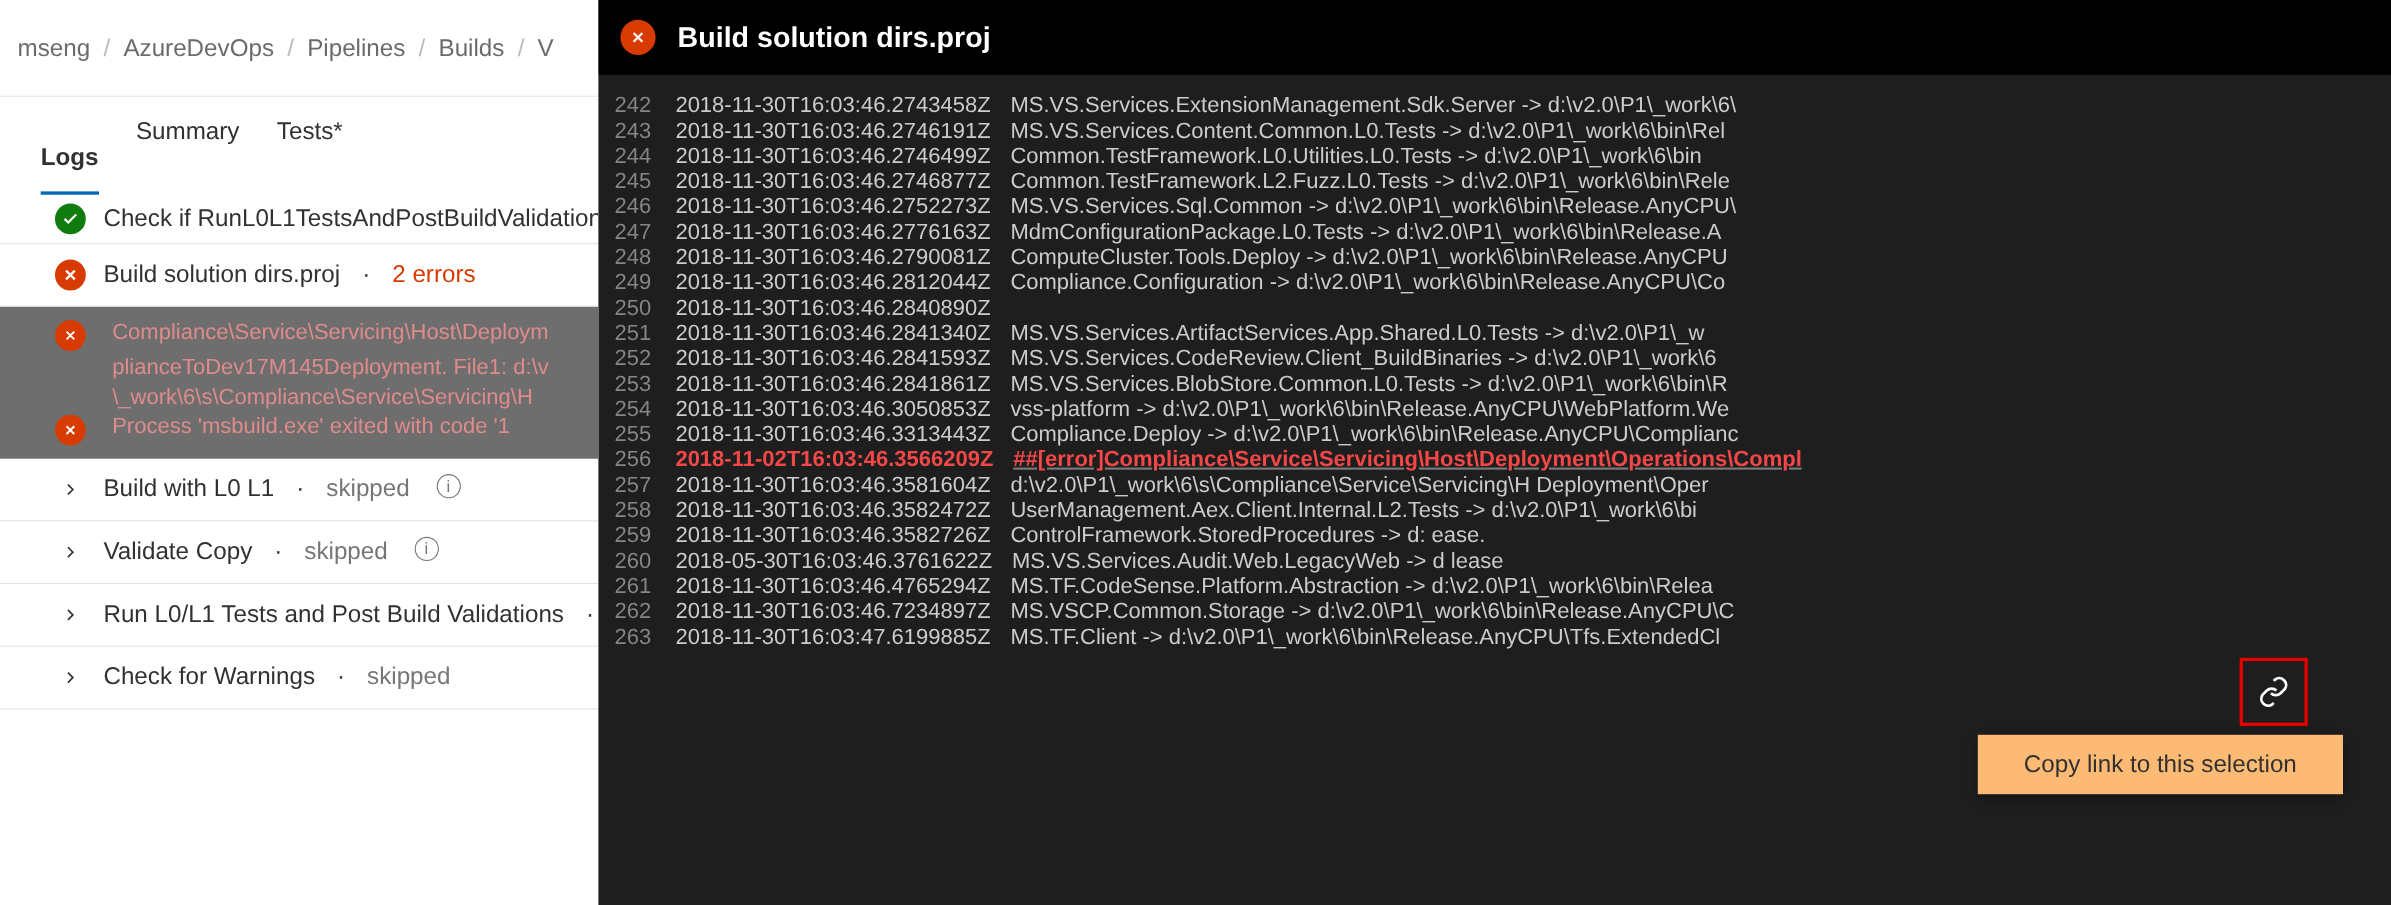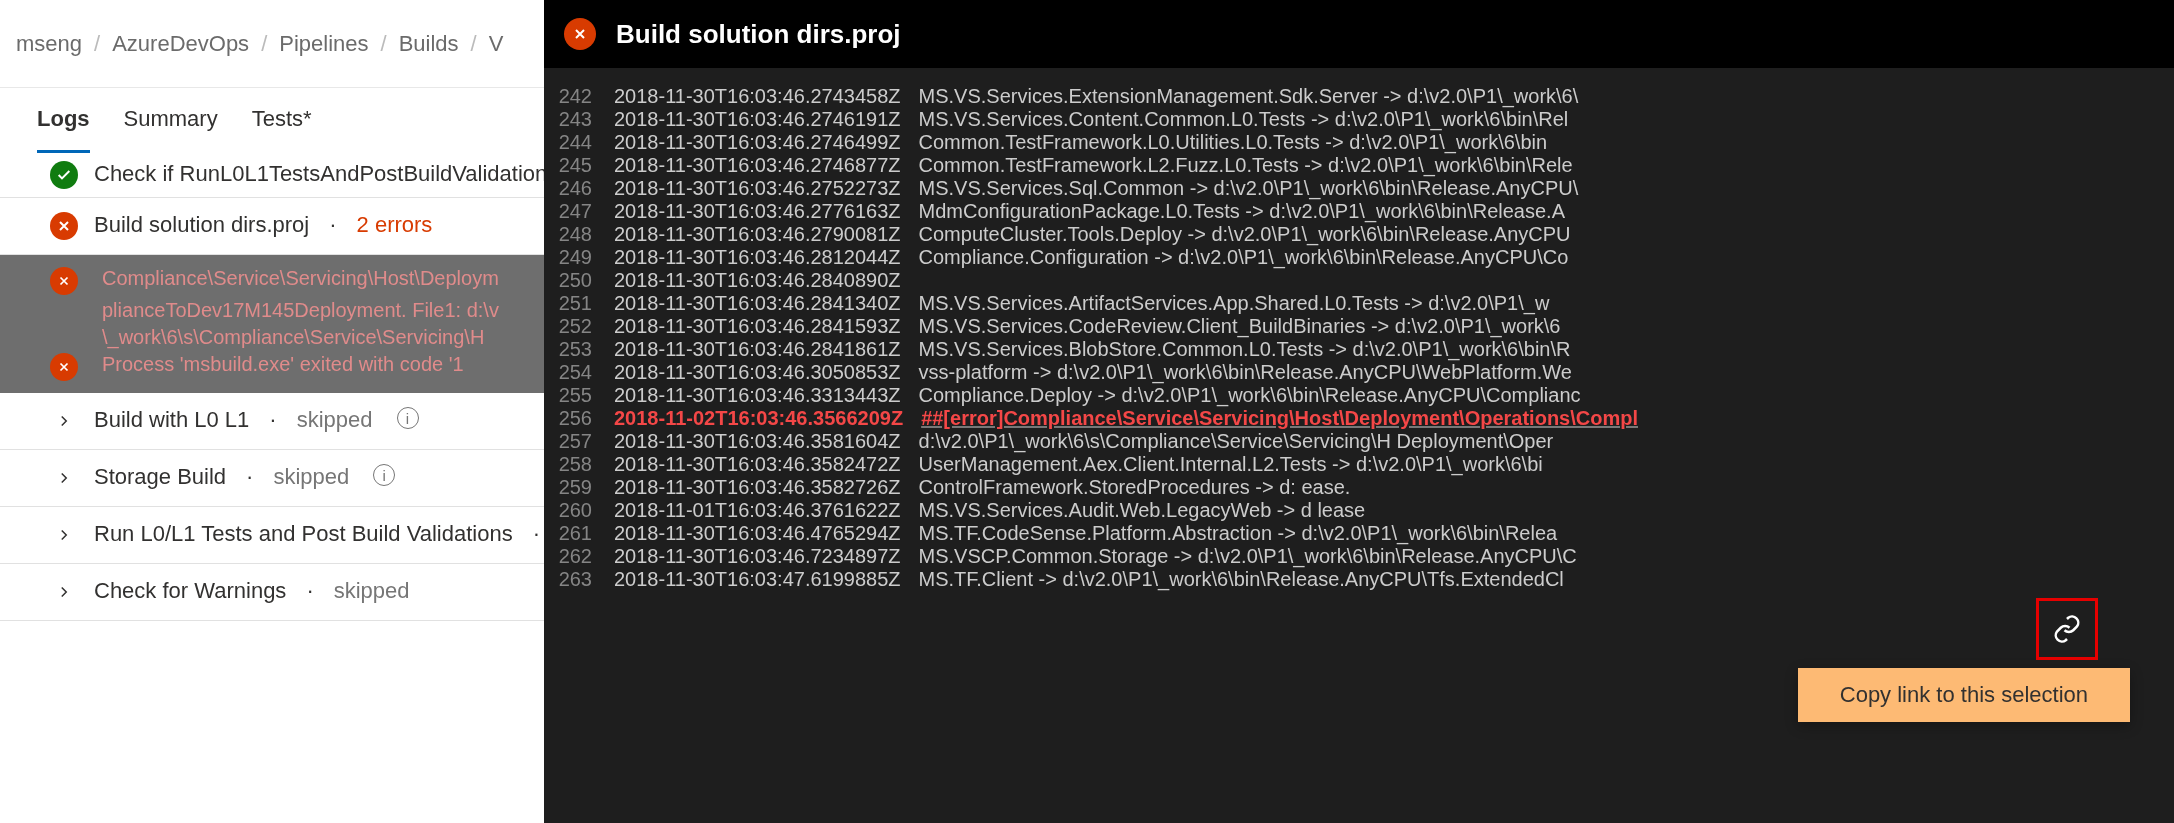--- a/index.html
+++ b/index.html
@@ -6,21 +6,21 @@
     body { width: 2174px; height: 823px; overflow: hidden; background: #fff; position: relative; }
     .app { display: flex; width: 100%; height: 100%; }
 
     
     .left { width: 544px; background: #fff; display: flex; flex-direction: column; }
     .breadcrumb { height: 88px; display: flex; align-items: center; padding: 0 16px; border-bottom: 1px solid #e8e8e8; color: #6b6b6b; font-size: 22px; gap: 12px; overflow: hidden; }
     .breadcrumb span.sep { color: #bbb; }
     .breadcrumb span.crumb { cursor: pointer; white-space: nowrap; }
     .tabs { display: flex; gap: 34px; padding: 18px 30px 0 37px; font-size: 22px; }
     .tab { padding-bottom: 18px; color: #323130; cursor: pointer; }
-    .tab.active { font-weight: 600; border-bottom: 3px solid #0067b8; }
+    .tab.active { font-weight: 600; border-bottom: 3px solid #0067b8; margin-top: 24px; }
     .steps { flex: 1; overflow: hidden; }
     .step { display: flex; align-items: flex-start; padding: 14px 20px 14px 50px; border-bottom: 1px solid #e1e1e1; font-size: 22px; gap: 16px; }
     .step.partial { padding-top: 8px; padding-bottom: 8px; overflow: hidden; white-space: nowrap; }
     .circle { width: 28px; height: 28px; border-radius: 50%; display: flex; align-items: center; justify-content: center; flex-shrink: 0; }
     .circle.green { background: #107c10; }
     .circle.red { background: #d83b01; }
     .circle svg { width: 16px; height: 16px; fill: #fff; }
     .chev { width: 28px; height: 28px; display: flex; align-items: center; justify-content: center; flex-shrink: 0; }
     .chev svg { width: 18px; height: 18px; fill: none; stroke: #323130; stroke-width: 2; }
     .step-name { color: #323130; white-space: nowrap; }
@@ -129,21 +129,21 @@
             <span class="dot">·</span>
             <span class="skipped">skipped</span>
             <span class="info-icon">i</span>
           </div>
           <div class="step">
             <span class="chev">
               <svg viewBox="0 0 24 24">
                 <path d="M9 18l6-6-6-6"></path>
               </svg>
             </span>
-            <span class="step-name">Storage Build</span>
+            <span class="step-name">Validate Copy</span>
             <span class="dot">·</span>
             <span class="skipped">skipped</span>
             <span class="info-icon">i</span>
           </div>
           <div class="step">
             <span class="chev">
               <svg viewBox="0 0 24 24">
                 <path d="M9 18l6-6-6-6"></path>
               </svg>
             </span>
@@ -258,21 +258,21 @@
           <span class="ts">2018-11-30T16:03:46.3582472Z</span>
           <span class="txt">UserManagement.Aex.Client.Internal.L2.Tests -&gt; d:\v2.0\P1\_work\6\bi</span>
         </div>
         <div class="logrow">
           <span class="gutter">259</span>
           <span class="ts">2018-11-30T16:03:46.3582726Z</span>
           <span class="txt">ControlFramework.StoredProcedures -&gt; d:                         ease.</span>
         </div>
         <div class="logrow">
           <span class="gutter">260</span>
-          <span class="ts">2018-11-01T16:03:46.3761622Z</span>
+          <span class="ts">2018-05-30T16:03:46.3761622Z</span>
           <span class="txt">MS.VS.Services.Audit.Web.LegacyWeb -&gt; d                         lease</span>
         </div>
         <div class="logrow">
           <span class="gutter">261</span>
           <span class="ts">2018-11-30T16:03:46.4765294Z</span>
           <span class="txt">MS.TF.CodeSense.Platform.Abstraction -&gt; d:\v2.0\P1\_work\6\bin\Relea</span>
         </div>
         <div class="logrow">
           <span class="gutter">262</span>
           <span class="ts">2018-11-30T16:03:46.7234897Z</span>

